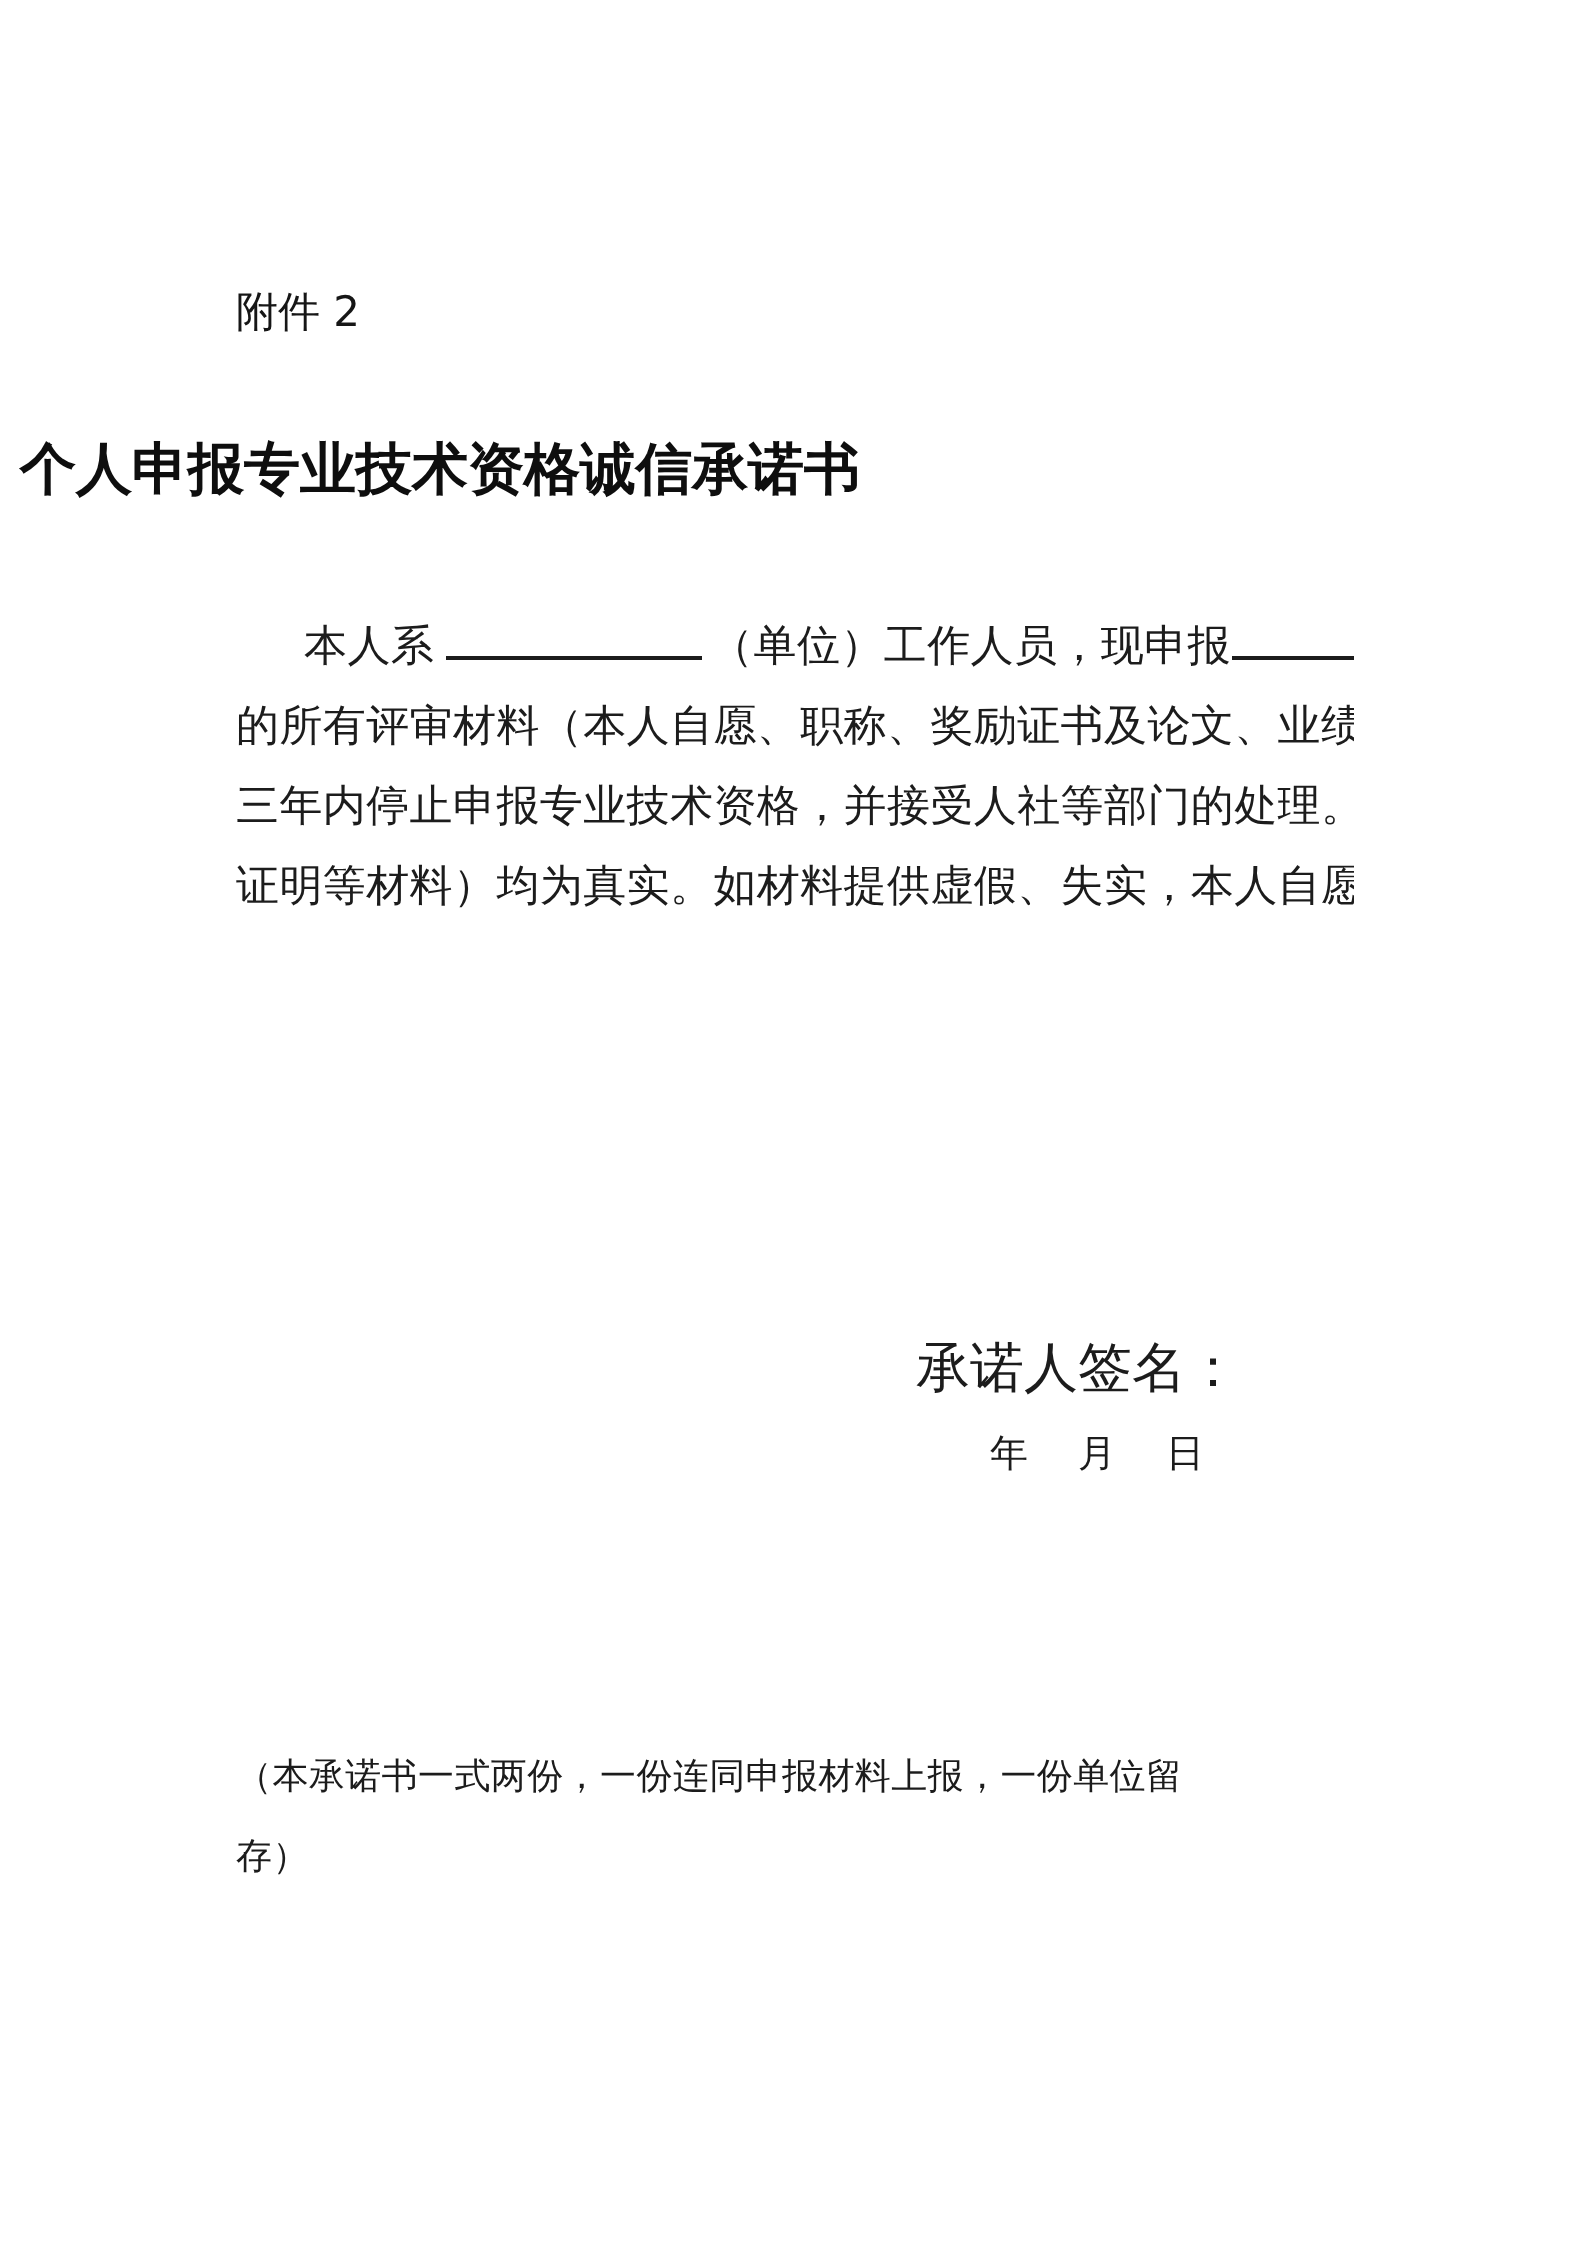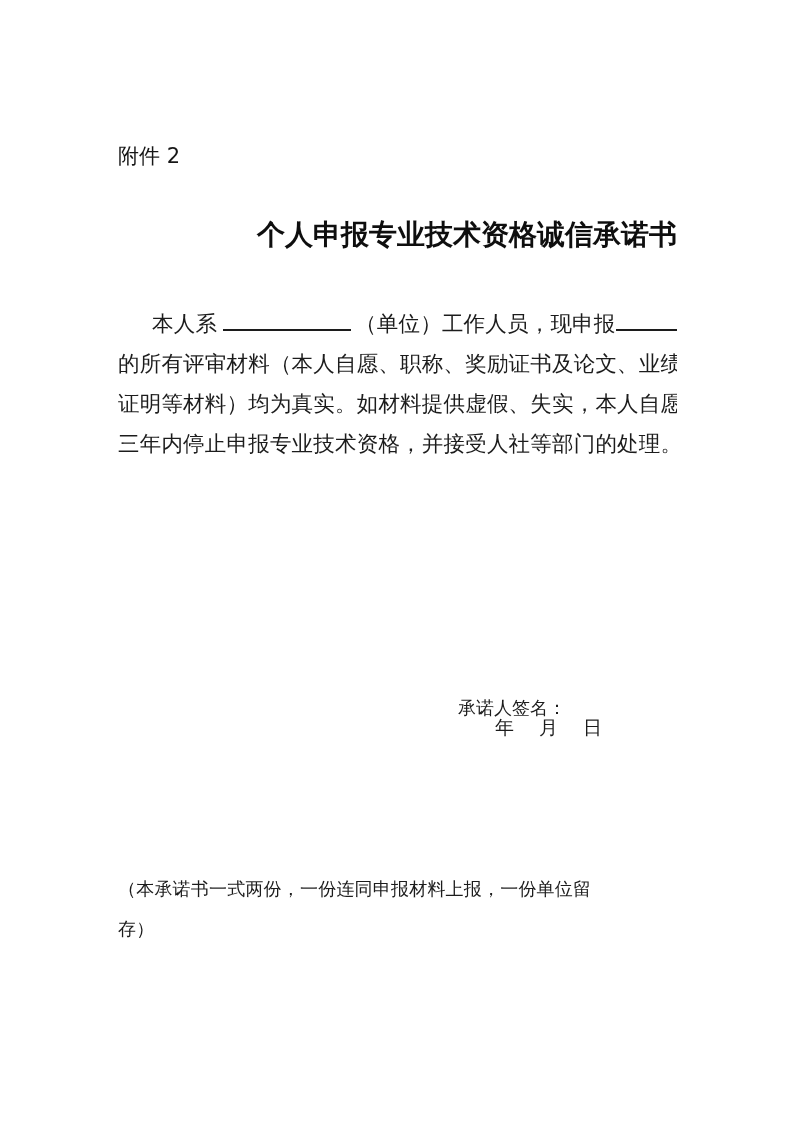--- a/index.html
+++ b/index.html
@@ -20,21 +20,21 @@
     line-height: 28px;
     color: #161616;
     font-family: "DejaVu Sans", "Liberation Sans", sans-serif;
     white-space: pre;
   }
   .doc-title {
     position: absolute;
     left: 0;
     right: 0;
     top: 216px;
-    text-align: right;
+    text-align: left;
     text-indent: 10px;
     font-size: 28px;
     line-height: 38px;
     font-weight: bold;
     color: #0e0e0e;
     font-family: "DejaVu Sans", "Liberation Sans", sans-serif;
     white-space: pre;
   }
   .body-block {
     position: absolute;
@@ -54,22 +54,22 @@
     height: 2px;
     border-bottom: 2px solid #1c1c1c;
     vertical-align: baseline;
   }
   .blank-unit   { width: 128px; margin-left: 6px; margin-right: 4px; }
   .blank-report { width: 70px; }
   .blank-level  { width: 74px; }
   .signature-label {
     position: absolute;
     left: 458px;
-    top: 694px;
-    font-size: 18px;
+    top: 671px;
+    font-size: 27px;
     line-height: 28px;
     white-space: pre;
   }
   .date-line {
     position: absolute;
     left: 495px;
     top: 713px;
     font-size: 19px;
     line-height: 28px;
     white-space: pre;
@@ -93,22 +93,22 @@
 
 <div class="page">
 
   <div class="attachment-label">附件 2</div>
 
   <div class="doc-title">个人申报专业技术资格诚信承诺书</div>
 
   <div class="body-block">
     <div class="body-line indent"><span>本人系</span><span class="blank blank-unit"></span><span>（单位）工作人员，现申报</span><span class="blank blank-report"></span></div>
     <div class="body-line">的所有评审材料（本人自愿、职称、奖励证书及论文、业绩</div>
+    <div class="body-line">三年内停止申报专业技术资格，并接受人社等部门的处理。</div>
     <div class="body-line">证明等材料）均为真实。如材料提供虚假、失实，本人自愿</div>
-    <div class="body-line">三年内停止申报专业技术资格，并接受人社等部门的处理。</div>
   </div>
 
   <div class="signature-label">承诺人签名：</div>
 
   <div class="date-line">年　月　日</div>
 
   <div class="note-block">
     <div class="note-line">（本承诺书一式两份，一份连同申报材料上报，一份单位留</div>
     <div class="note-line">存）</div>
   </div>

